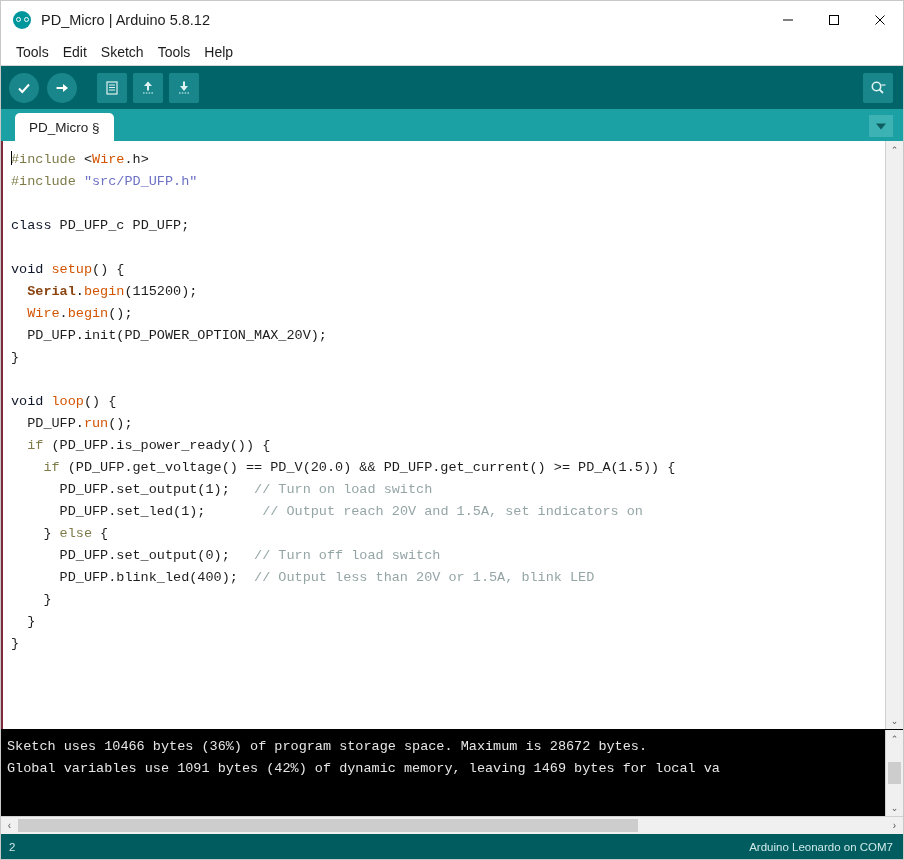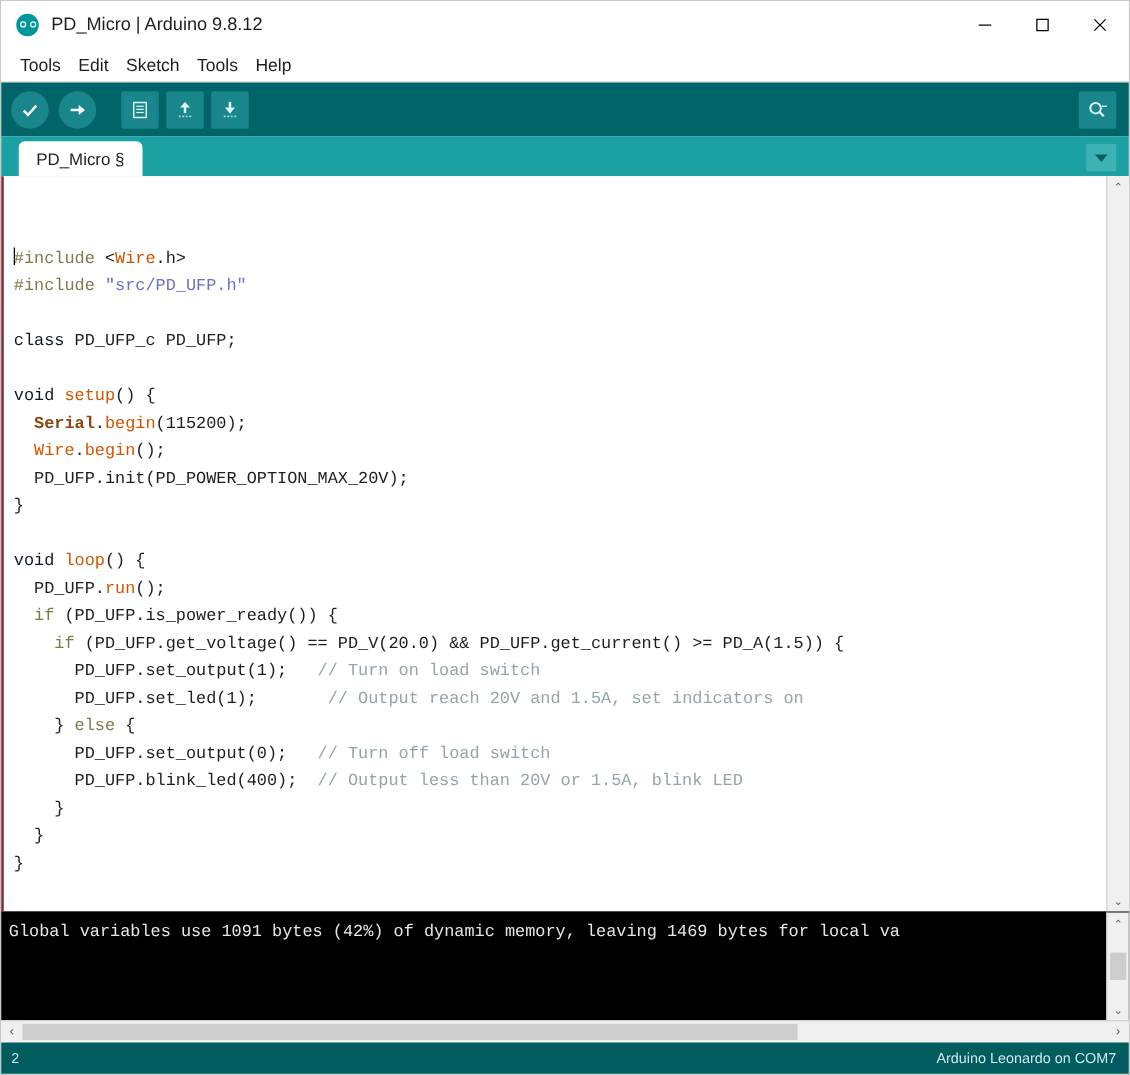--- a/index.html
+++ b/index.html
@@ -173,21 +173,20 @@
   }
   .editor {
     flex: 1 1 auto;
     padding: 8px 0 0 8px;
     overflow: hidden;
     font-family: "Liberation Mono", "DejaVu Sans Mono", monospace;
     font-size: 13.5px;
     line-height: 22px;
     white-space: pre;
     position: relative;
-    margin-top: 48px;
   }
   .caret {
     display: inline-block;
     width: 1px;
     height: 14px;
     background: #000;
     vertical-align: -2px;
     margin-right: -1px;
   }
   .kw      { color: #0f172a; }   
@@ -297,21 +296,21 @@
   }
   .bb-right { margin-left: auto; }
 </style>
 </head>
 <body>
 
 <div id="app">
 
   <div class="titlebar">
     <div class="app-icon"></div>
-    <div class="title-text">PD_Micro | Arduino 9.8.12</div>
+    <div class="title-text">PD_Micro | Arduino 5.8.12</div>
     <div class="win-controls">
       <div class="win-btn">
         <svg width="12" height="12" viewBox="0 0 12 12">
           <line x1="1" y1="6" x2="11" y2="6" stroke="#000" stroke-width="1"></line>
         </svg>
       </div>
       <div class="win-btn">
         <svg width="12" height="12" viewBox="0 0 12 12">
           <rect x="1.5" y="1.5" width="9" height="9" fill="none" stroke="#000" stroke-width="1"></rect>
         </svg>
@@ -390,21 +389,21 @@
     <div class="editor" id="code-editor"><div><span class="caret"></span><span class="pre">#include </span><span class="plain">&lt;</span><span class="lib">Wire</span><span class="plain">.h&gt;</span></div><div><span class="pre">#include </span><span class="str">"src/PD_UFP.h"</span></div><div>&nbsp;</div><div><span class="kw">class</span><span class="plain"> PD_UFP_c PD_UFP;</span></div><div>&nbsp;</div><div><span class="kw">void</span><span class="plain"> </span><span class="fn">setup</span><span class="plain">() {</span></div><div><span class="plain">  </span><span class="libb">Serial</span><span class="plain">.</span><span class="fn">begin</span><span class="plain">(115200);</span></div><div><span class="plain">  </span><span class="lib">Wire</span><span class="plain">.</span><span class="fn">begin</span><span class="plain">();</span></div><div><span class="plain">  PD_UFP.init(PD_POWER_OPTION_MAX_20V);</span></div><div><span class="plain">}</span></div><div>&nbsp;</div><div><span class="kw">void</span><span class="plain"> </span><span class="fn">loop</span><span class="plain">() {</span></div><div><span class="plain">  PD_UFP.</span><span class="fn">run</span><span class="plain">();</span></div><div><span class="plain">  </span><span class="pre">if</span><span class="plain"> (PD_UFP.is_power_ready()) {</span></div><div><span class="plain">    </span><span class="pre">if</span><span class="plain"> (PD_UFP.get_voltage() == PD_V(20.0) &amp;&amp; PD_UFP.get_current() &gt;= PD_A(1.5)) {</span></div><div><span class="plain">      PD_UFP.set_output(1);   </span><span class="cmt">// Turn on load switch</span></div><div><span class="plain">      PD_UFP.set_led(1);       </span><span class="cmt">// Output reach 20V and 1.5A, set indicators on</span></div><div><span class="plain">    } </span><span class="pre">else</span><span class="plain"> {</span></div><div><span class="plain">      PD_UFP.set_output(0);   </span><span class="cmt">// Turn off load switch</span></div><div><span class="plain">      PD_UFP.blink_led(400);  </span><span class="cmt">// Output less than 20V or 1.5A, blink LED</span></div><div><span class="plain">    }</span></div><div><span class="plain">  }</span></div><div><span class="plain">}</span></div></div>
     <div class="vscroll">
       <div class="sb-arrow">⌃</div>
       <div class="sb-thumb" style="flex:1 1 auto; background:#f0f0f0;"></div>
       <div class="sb-arrow">⌄</div>
     </div>
   </div>
 
 
   <div class="console-wrap">
-    <div class="console" id="console-output"><div>Global variables use 1091 bytes (42%) of dynamic memory, leaving 1469 bytes for local va</div></div>
+    <div class="console" id="console-output"><div>Sketch uses 10466 bytes (36%) of program storage space. Maximum is 28672 bytes.</div><div>Global variables use 1091 bytes (42%) of dynamic memory, leaving 1469 bytes for local va</div></div>
     <div class="vscroll" style="background:#f0f0f0;">
       <div class="sb-arrow">⌃</div>
       <div style="flex:1 1 auto; width:13px; background:#f0f0f0; display:flex; align-items:center;">
         <div style="width:13px; height:22px; background:#cdcdcd;"></div>
       </div>
       <div class="sb-arrow">⌄</div>
     </div>
   </div>
 
   <div class="hscroll">

